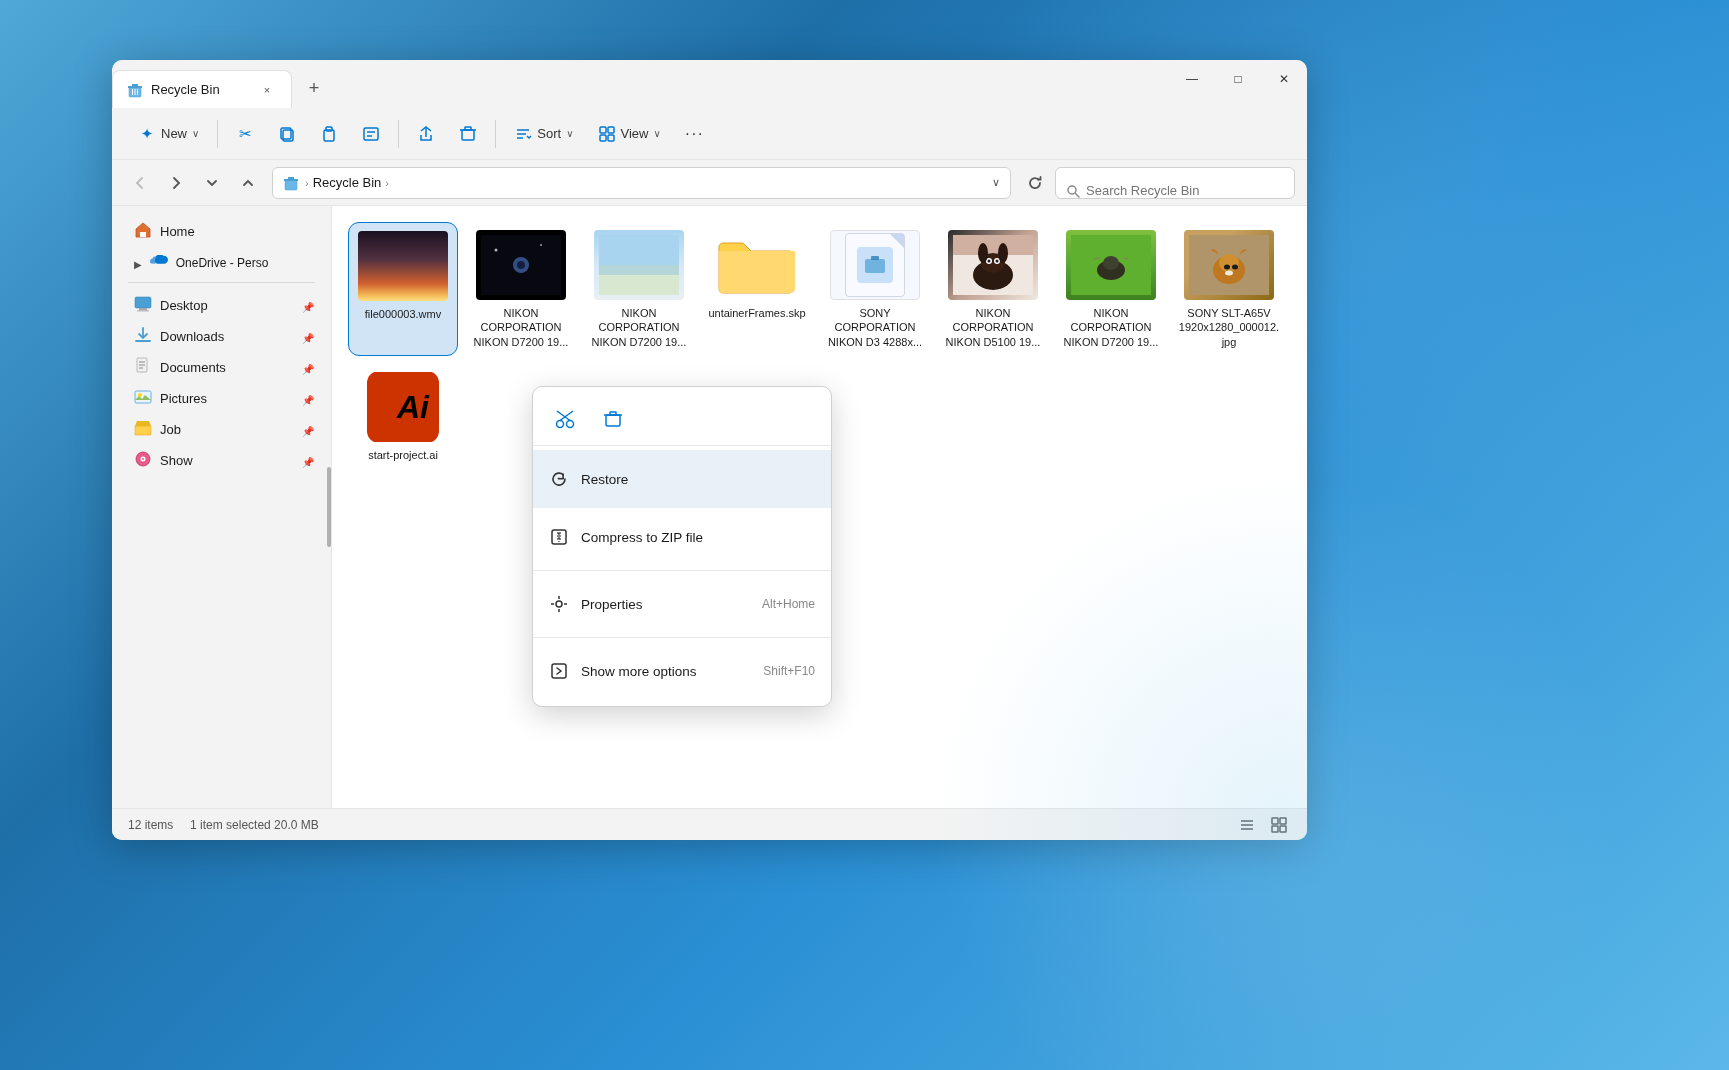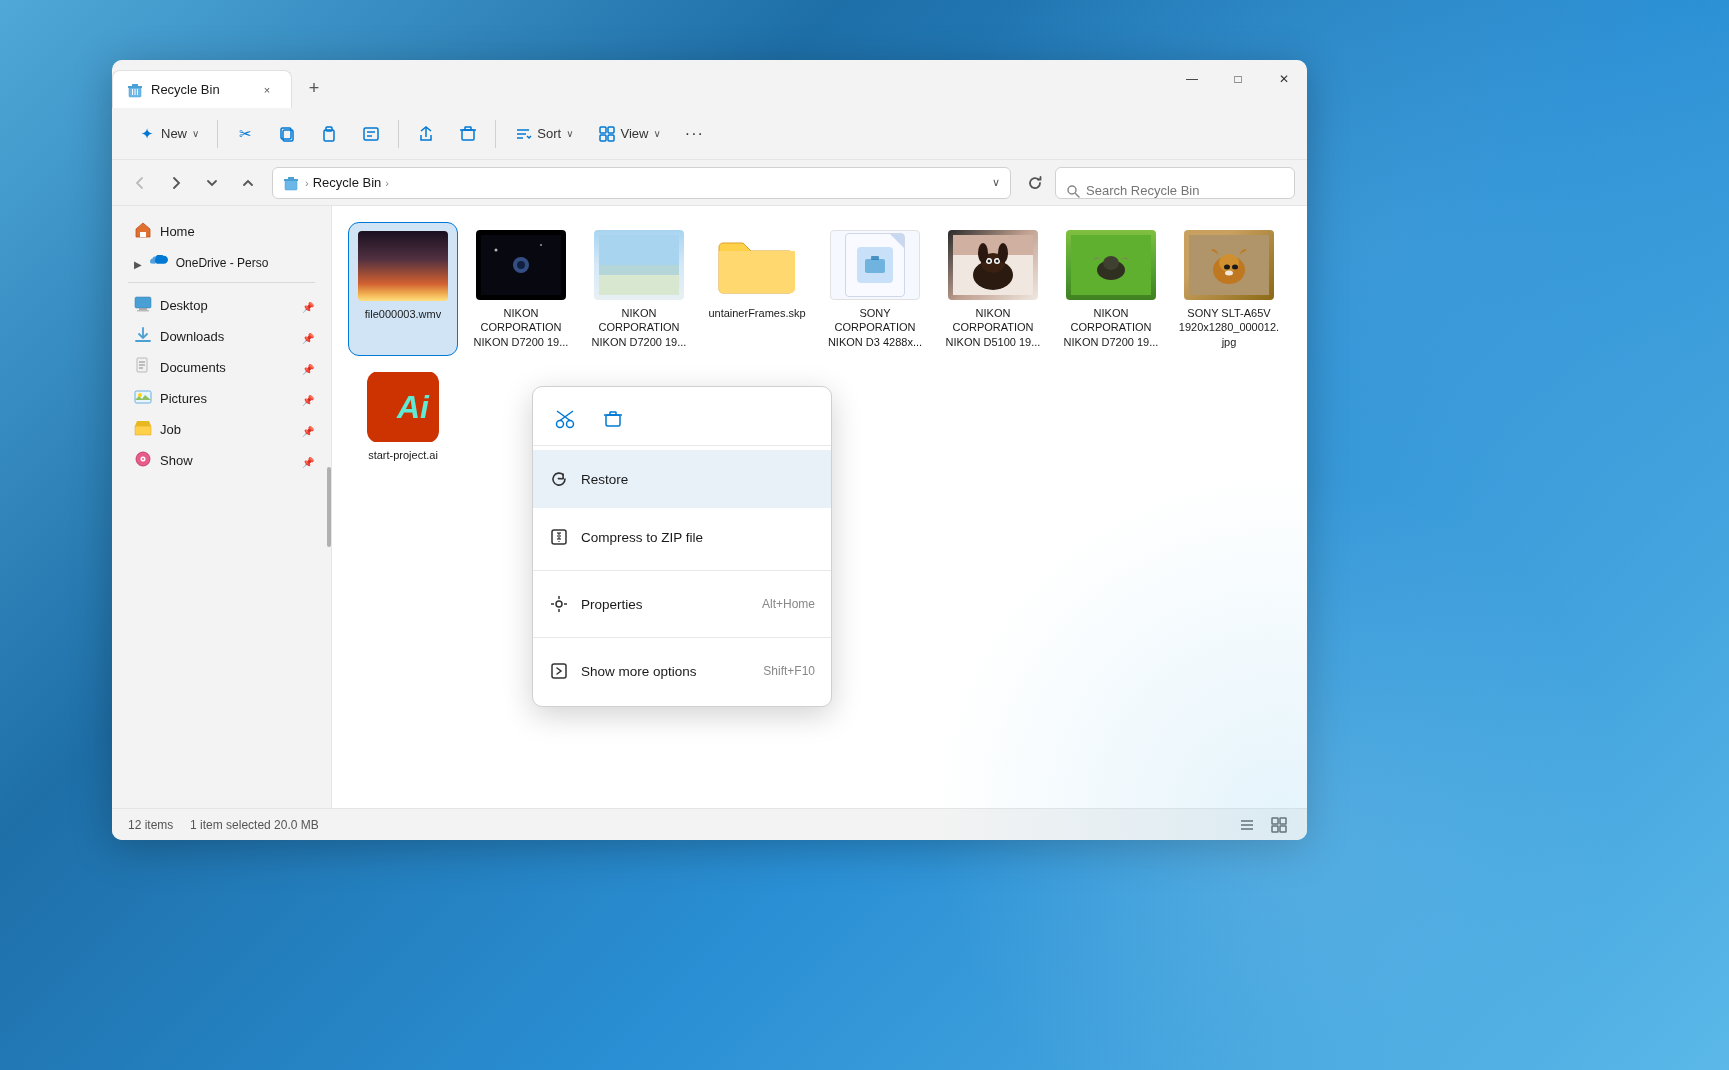--- a/index.html
+++ b/index.html
@@ -412,21 +412,21 @@
     .thumb-fox { background: linear-gradient(135deg, #c8a060 30%, #8b6914 100%); position: relative; }
 
     
     .ai-icon {
       width: 72px; height: 72px;
       background: #cc3300;
       border-radius: 12px;
       display: flex; align-items: center; justify-content: center;
       font-size: 32px;
       font-weight: bold;
-      color: #5eead4;
+      color: #000000;
       font-style: italic;
       padding-left: 20px;
     }
 
     
     .thumb-dog {
       background: linear-gradient(135deg, #2a2a2a 0%, #c0a090 50%, #f0e8e0 100%);
     }
   </style>
 </head>

